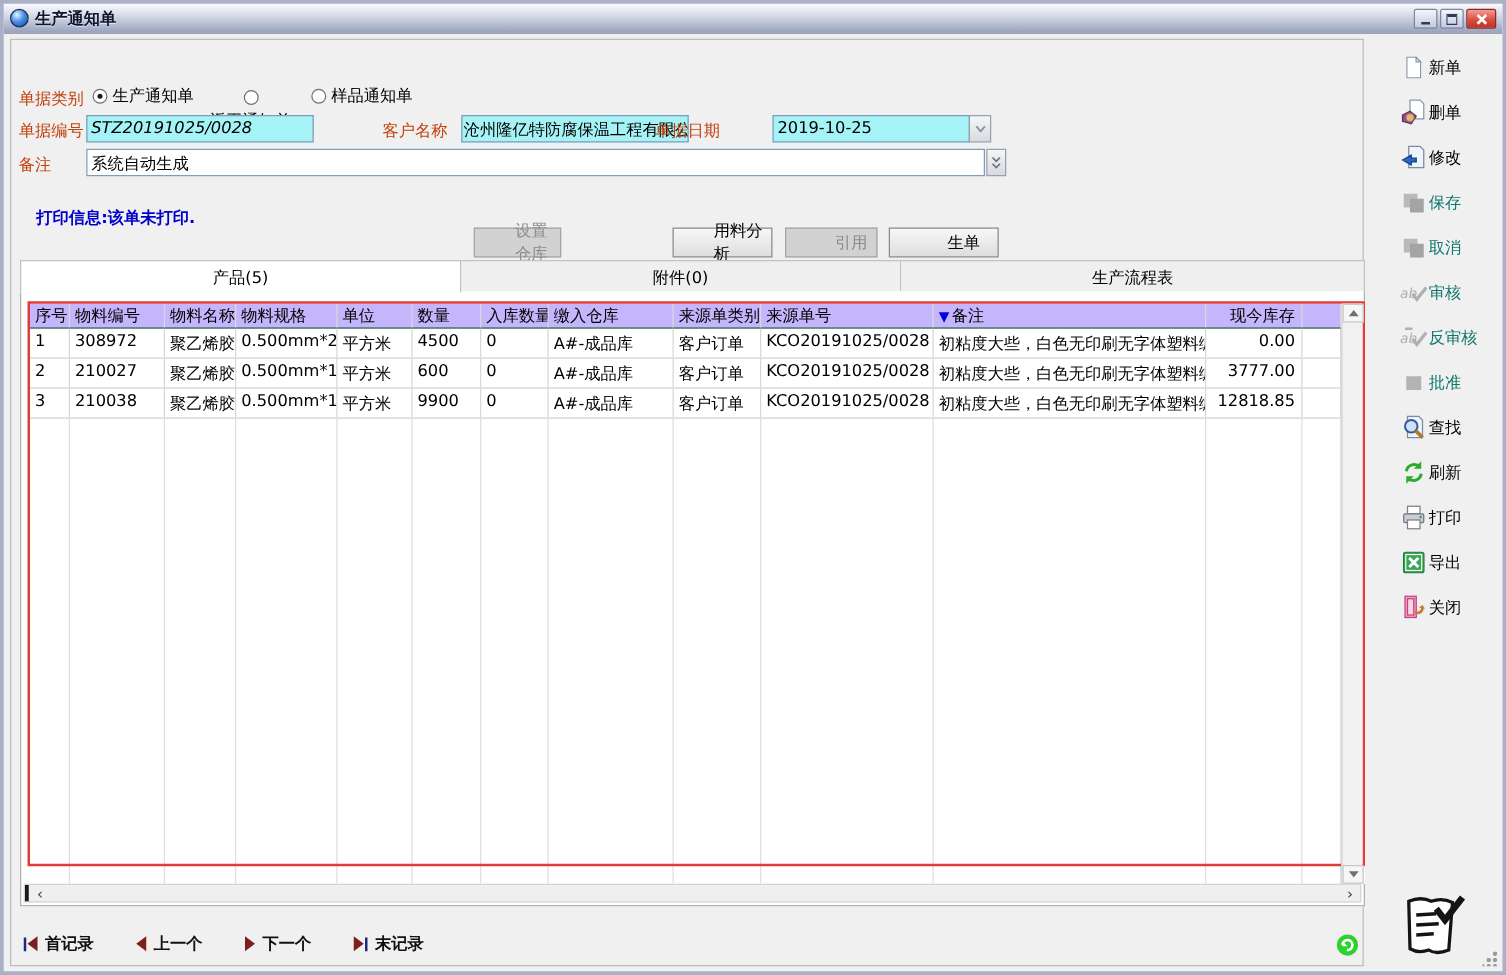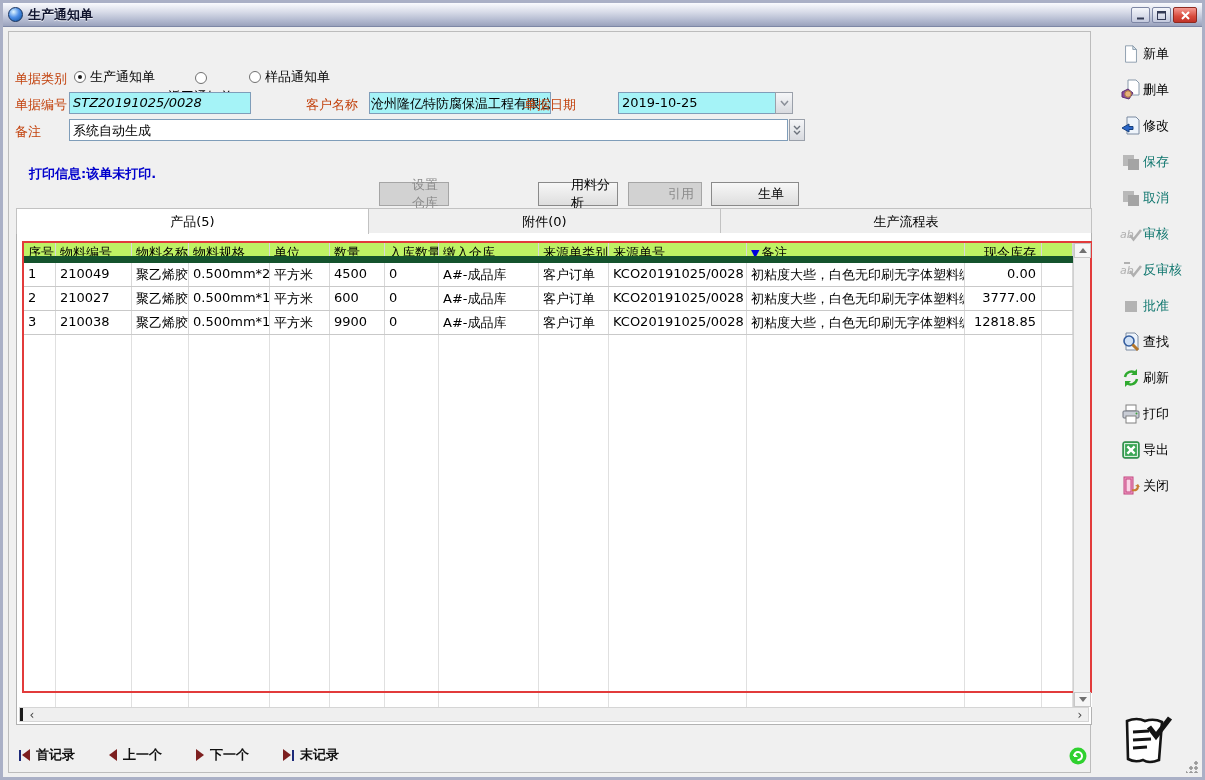--- a/index.html
+++ b/index.html
@@ -49,21 +49,21 @@
   .tab + .tab { border-left:none; }
   .tab.active { background:#fff; position:relative; z-index:2; }
   .tab.active::after { content:""; position:absolute; left:0; right:0; bottom:-1px; height:1px; background:#fff; }
   
   .content-box { position:absolute; left:7px; top:201px; width:1076px; height:492px;
     background:#fff; border:1px solid #b2b2b2; border-top:none; }
   .grid-area { position:absolute; left:5px; top:8px; width:1070px; height:466px; background:#fff; }
   .grid-red { position:absolute; left:0; top:0; width:100%; height:452px; border:2px solid #e23b3b; pointer-events:none; z-index:6; }
   .gtable { position:absolute; left:2px; top:2px; right:19px; bottom:0; display:flex; flex-direction:column; overflow:hidden; }
   .grow { display:flex; height:24px; border-bottom:1px solid #c9c9c9; background:#fff; flex:none; }
-  .grow.header { height:20px; border-bottom:7px solid #14532d; background:#bef264; }
+  .grow.header { height:20px; border-bottom:1px solid #14532d; background:#c4b5fd; }
   .gcell { border-right:1px solid #d8d8d8; padding:3px 3px 0 4px; font-size:13px;
     white-space:nowrap; overflow:hidden; flex:none; }
   .grow.header .gcell { padding-top:1px; }
   .c0{width:32px}.c1{width:76px}.c2{width:57px}.c3{width:81px}.c4{width:60px}.c5{width:55px}
   .c6{width:54px}.c7{width:100px}.c8{width:70px}.c9{width:138px}.c10{width:218px}
   .c11{width:77px}.c12{flex:1 1 auto}
   .num-r { text-align:right; padding-right:5px; }
   .sort-mark { color:#0000dd; font-size:11px; margin-right:2px; }
   .gfiller { flex:1 1 auto; display:flex; background:#fff; }
   .gfiller .gcell { height:100%; border-right:1px solid #e0e0e0; }
@@ -195,21 +195,21 @@
               <div class="gcell c7">缴入仓库</div>
               <div class="gcell c8">来源单类别</div>
               <div class="gcell c9">来源单号</div>
               <div class="gcell c10"><span class="sort-mark">▼</span><span>备注</span></div>
               <div class="gcell c11 num-r">现今库存</div>
               <div class="gcell c12"></div>
             </div>
 
             <div class="grow">
               <div class="gcell c0">1</div>
-              <div class="gcell c1">210049</div>
+              <div class="gcell c1">308972</div>
               <div class="gcell c2">聚乙烯胶带</div>
               <div class="gcell c3">0.500mm*200m</div>
               <div class="gcell c4">平方米</div>
               <div class="gcell c5">4500</div>
               <div class="gcell c6">0</div>
               <div class="gcell c7">A#-成品库</div>
               <div class="gcell c8">客户订单</div>
               <div class="gcell c9">KCO20191025/0028</div>
               <div class="gcell c10">初粘度大些，白色无印刷无字体塑料编织袋</div>
               <div class="gcell c11 num-r">0.00</div>

